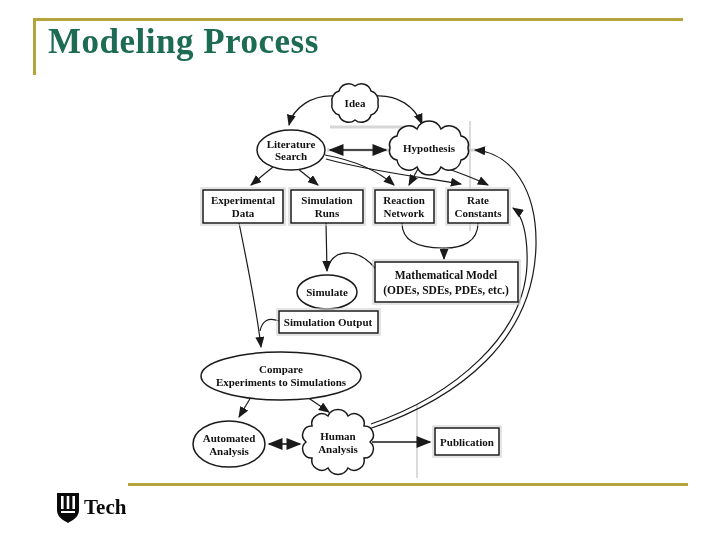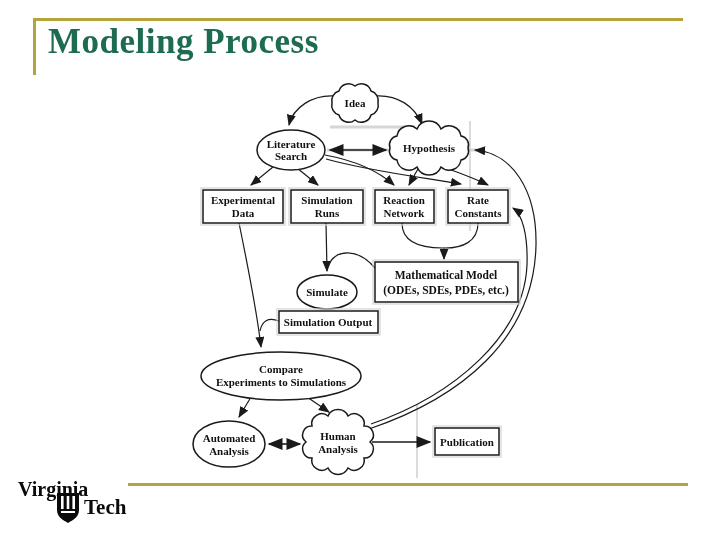--- a/index.html
+++ b/index.html
@@ -167,21 +167,20 @@
     </g>
 
     <g>
       <rect class="halo" x="433" y="426" width="68" height="31"></rect>
       <rect class="node-shape" x="435" y="428" width="64" height="27"></rect>
       <text class="nlabel" x="467" y="446">Publication</text>
     </g>
   </svg>
 
   <div class="logo">
-    <span class="w1">Virginia</span>
     <svg width="24" height="32" viewBox="0 0 24 32">
       <path d="M1,0 h22 v17 c0,7 -6,10 -11,13 c-5,-3 -11,-6 -11,-13 z" fill="#0a0a0a"></path>
       <rect x="5" y="3" width="2.6" height="13" fill="#ffffff"></rect>
       <rect x="10.7" y="3" width="2.6" height="13" fill="#ffffff"></rect>
       <rect x="16.4" y="3" width="2.6" height="13" fill="#ffffff"></rect>
       <rect x="5" y="18" width="14" height="2" fill="#ffffff"></rect>
     </svg>
     <span class="w2">Tech</span>
   </div>
 

